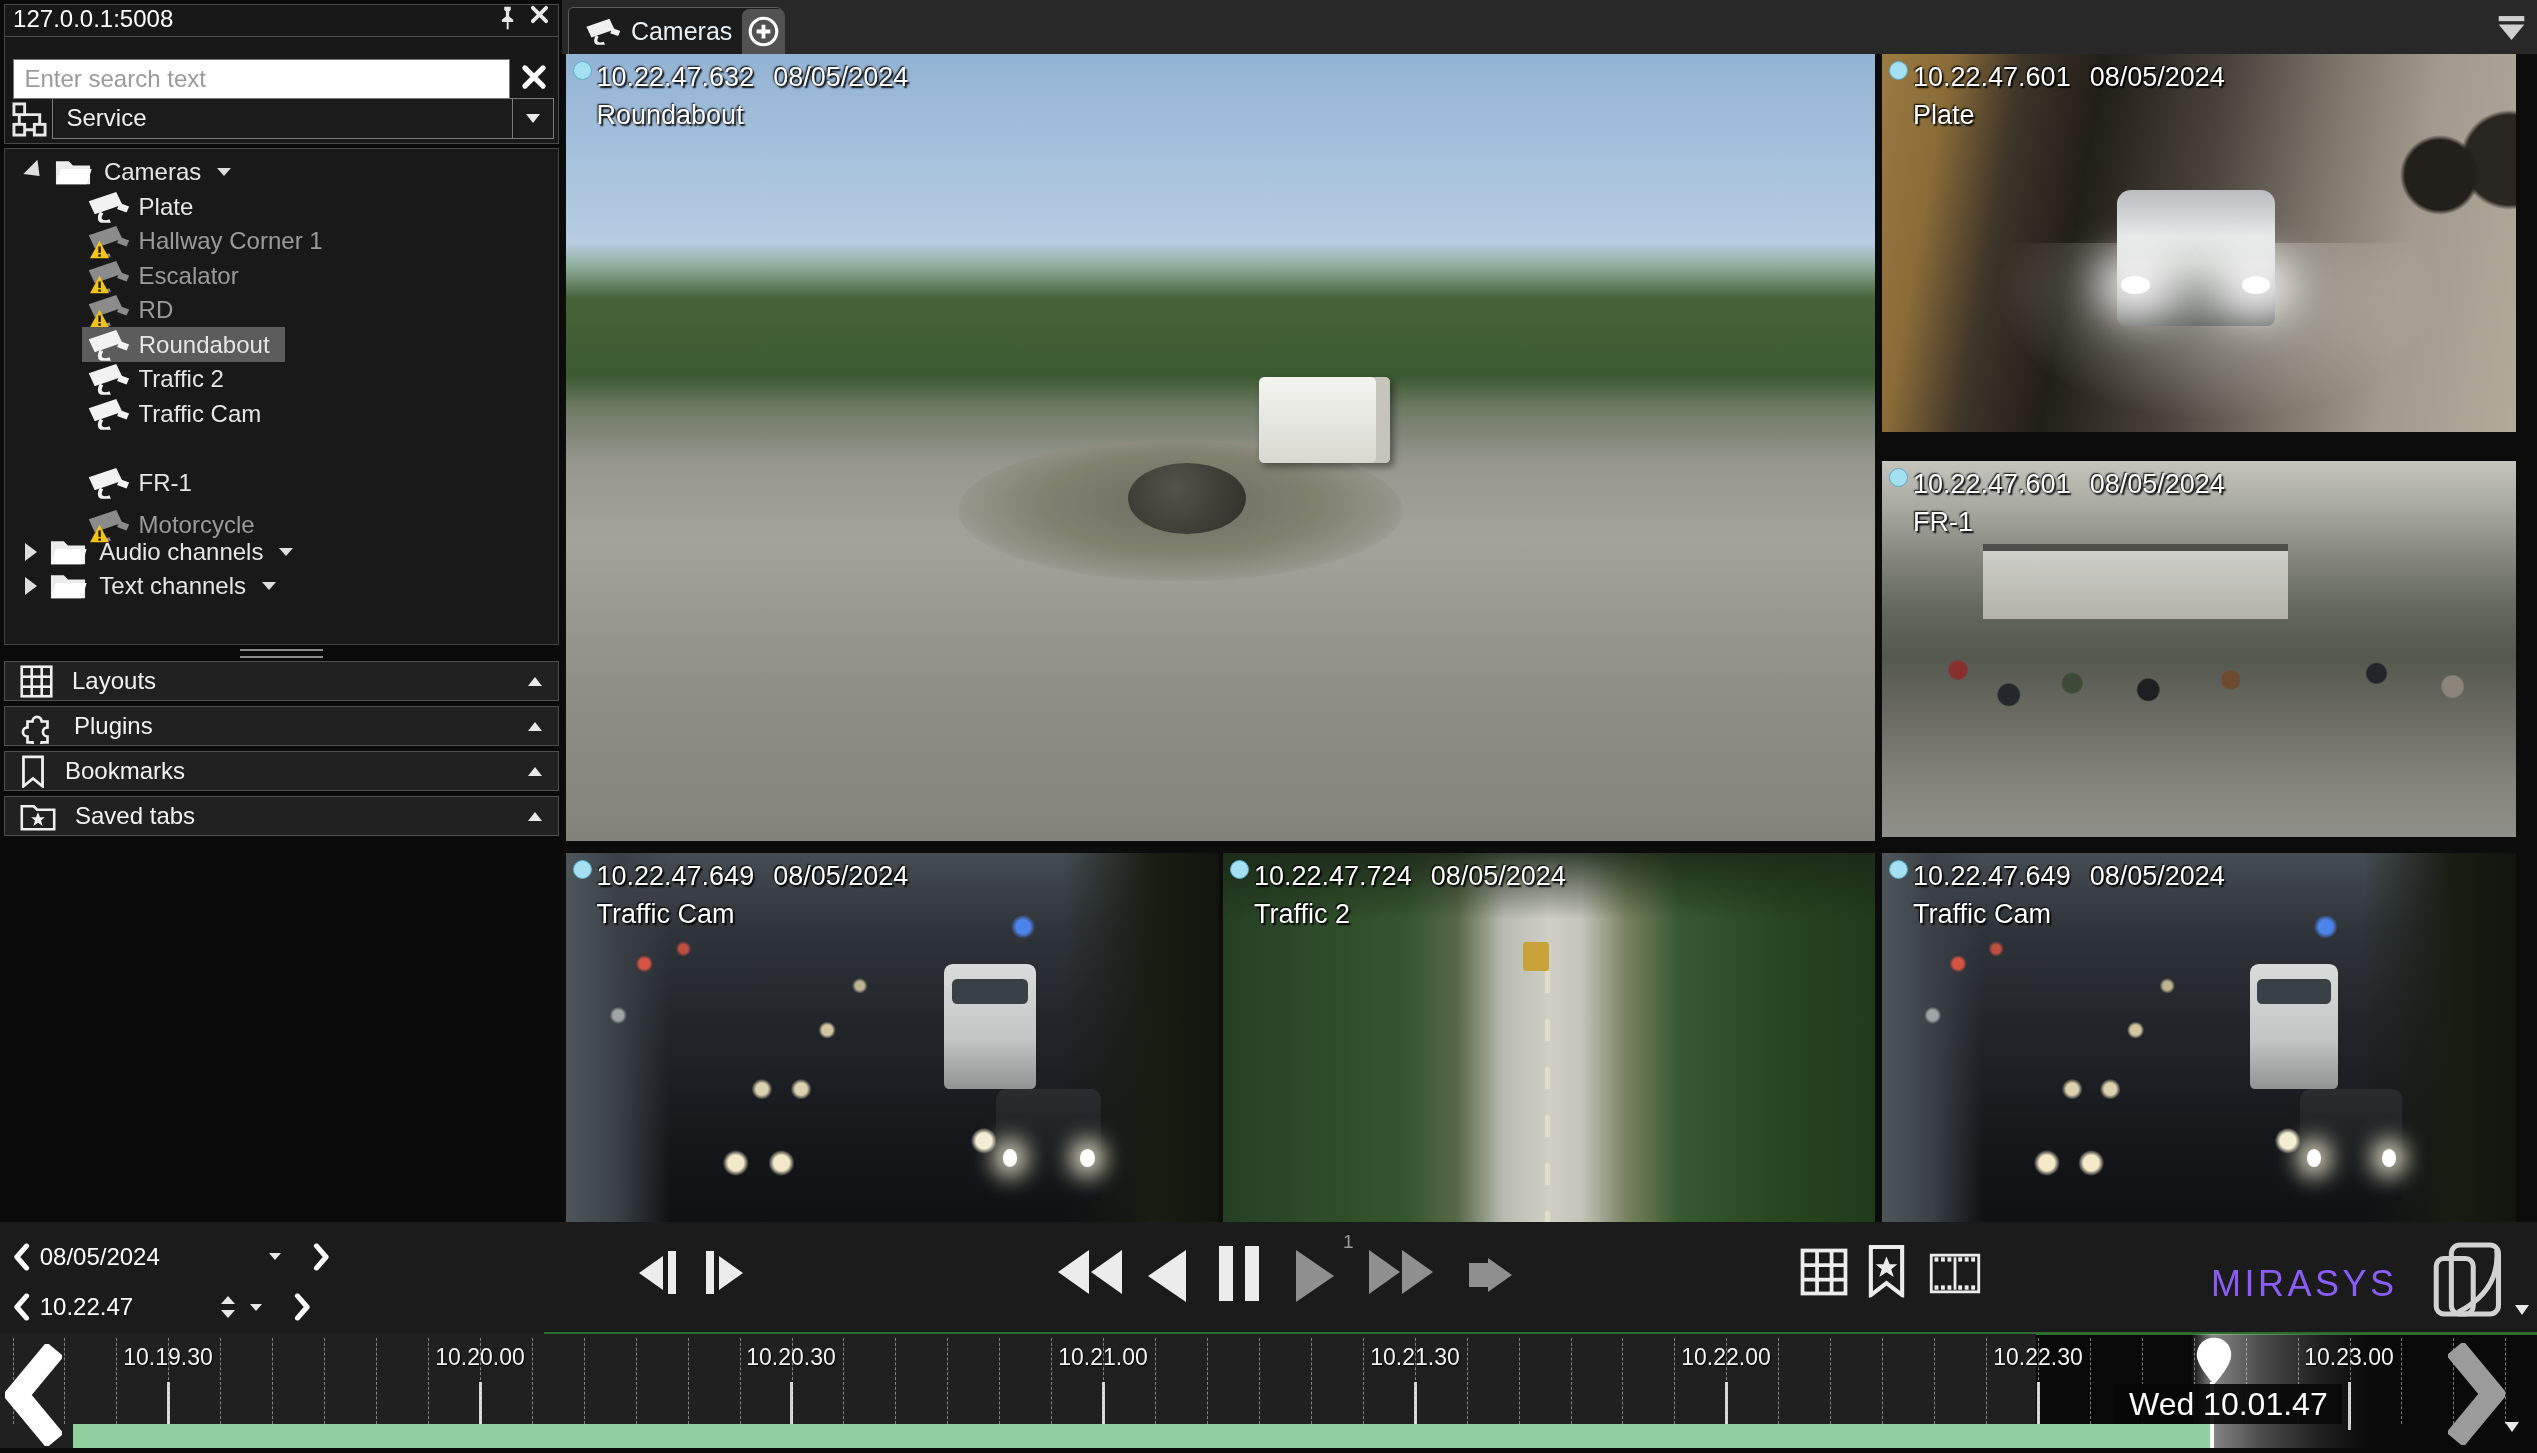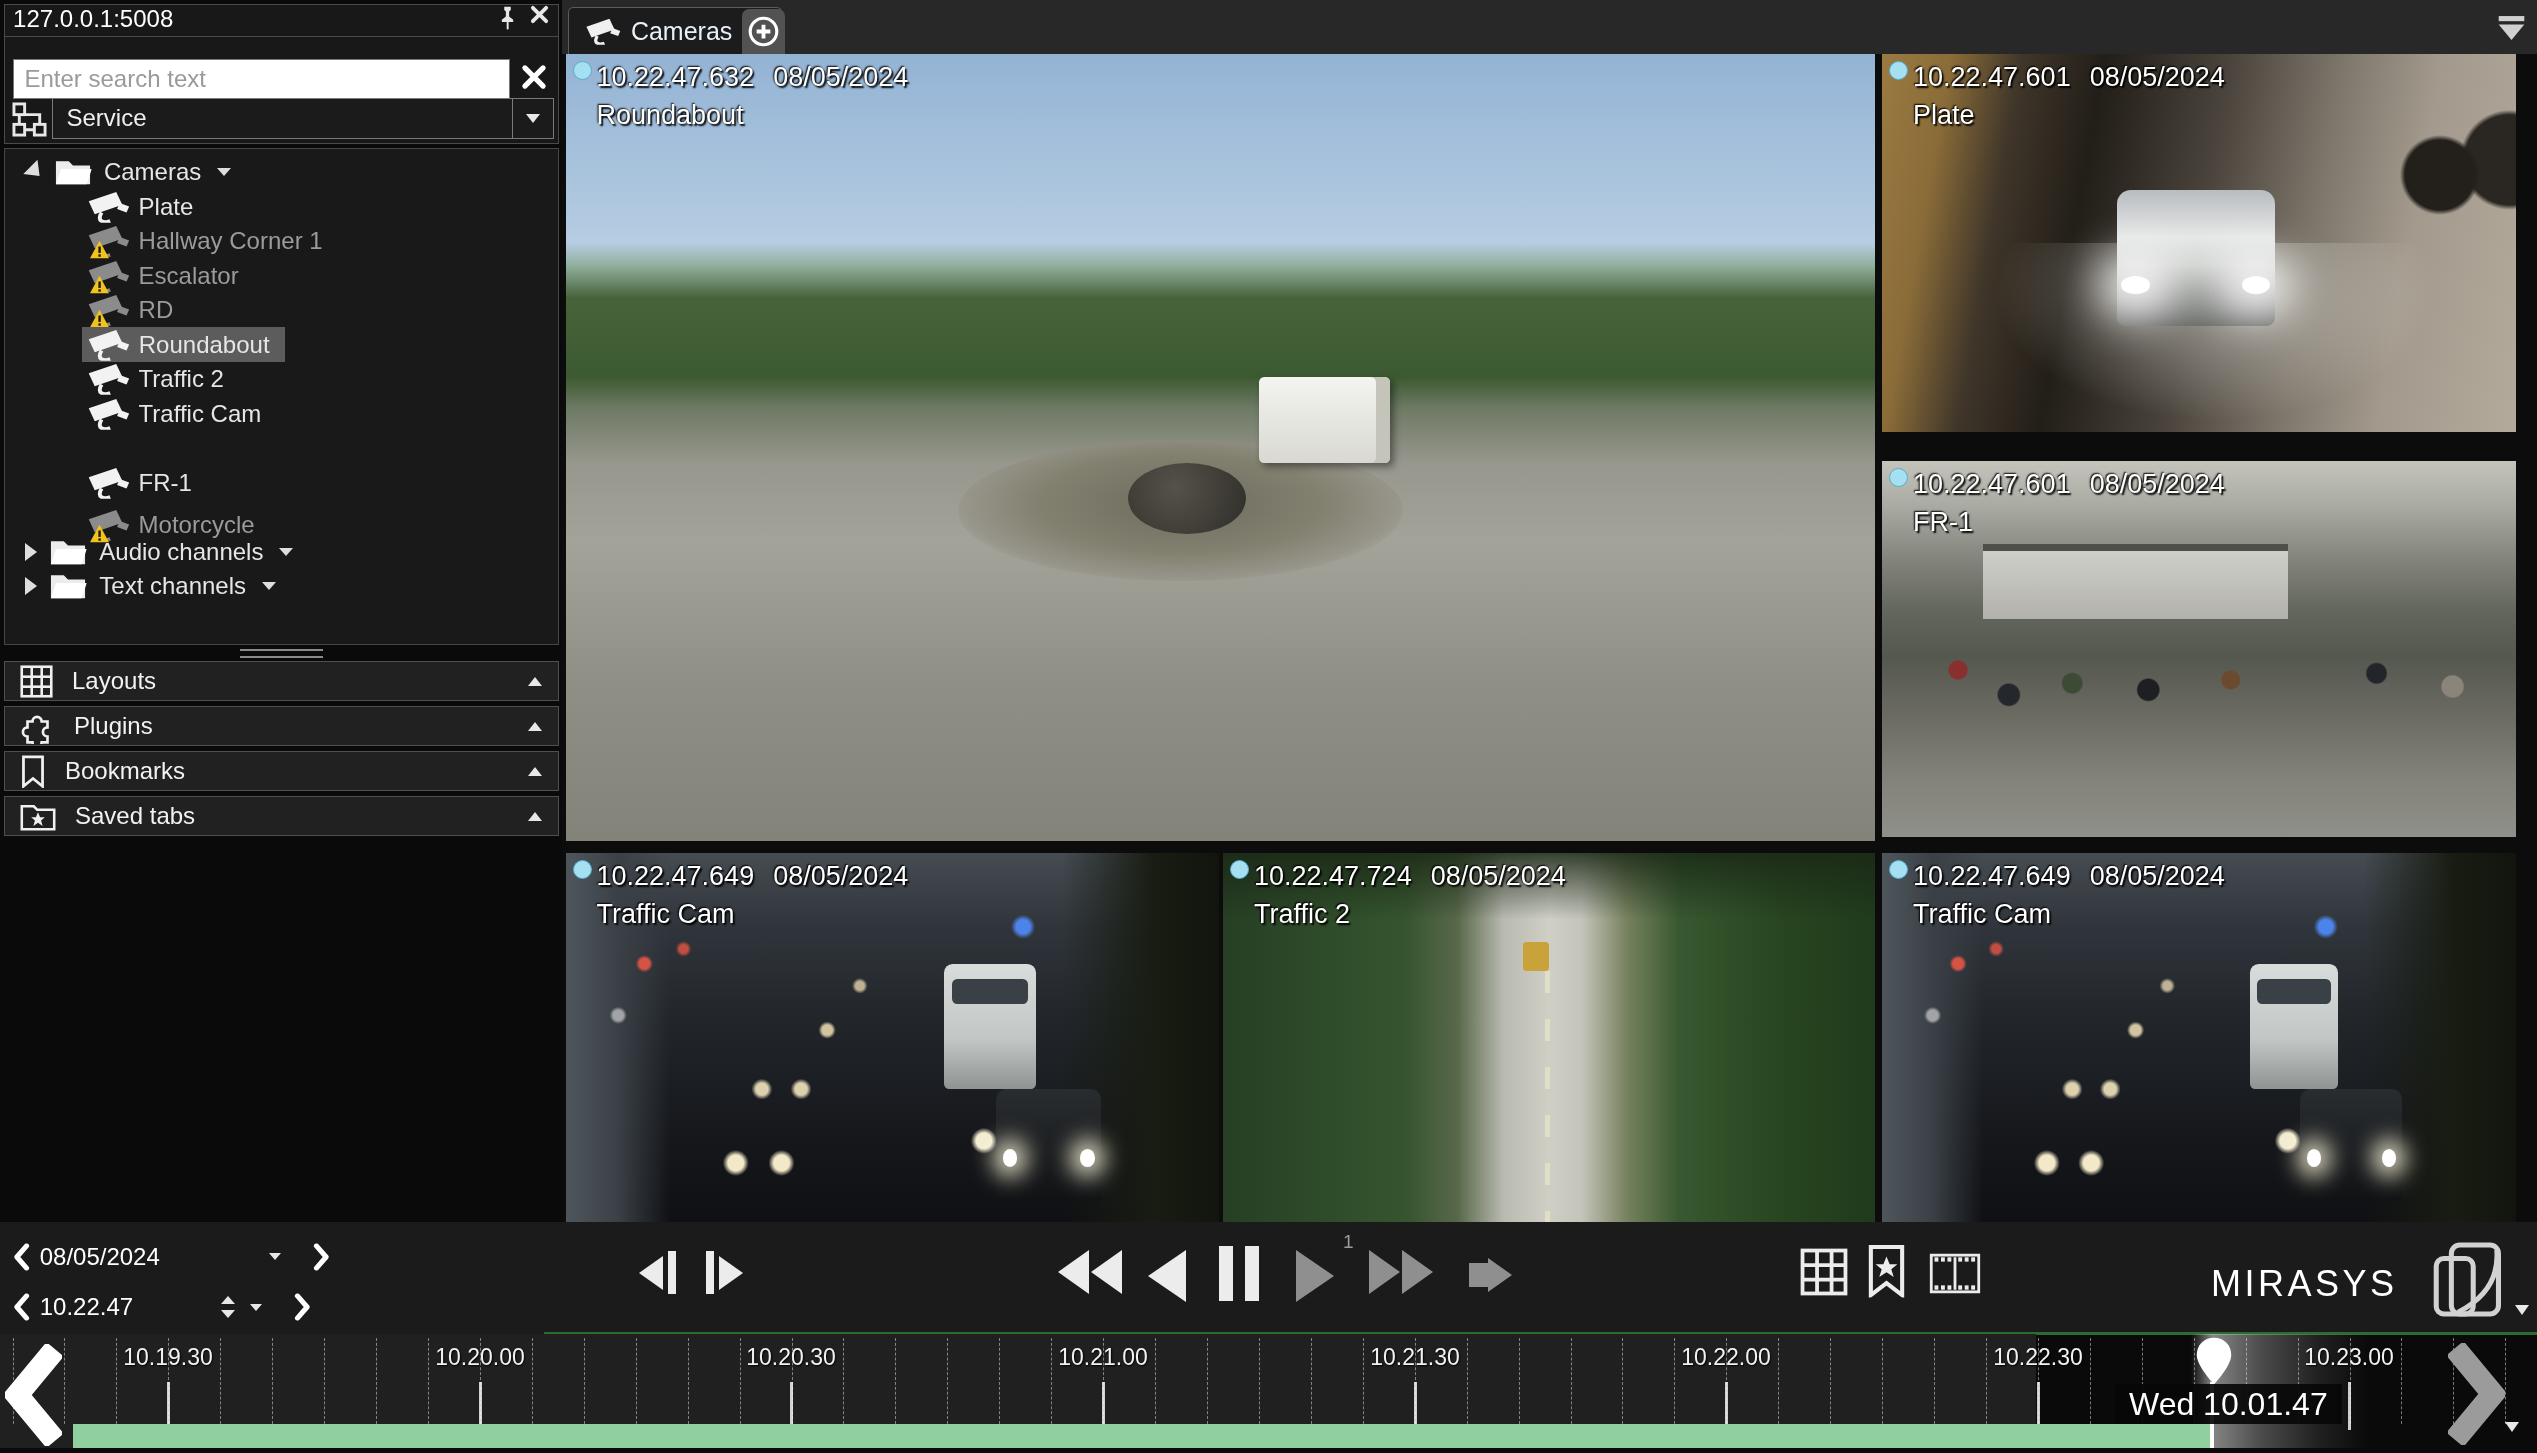--- a/index.html
+++ b/index.html
@@ -58,21 +58,21 @@
   .tri-r{width:0;height:0;border-top:22.4px solid transparent;border-bottom:22.4px solid transparent;border-left:31px solid #ececec}
   .tri-sm-l{width:0;height:0;border-top:17.3px solid transparent;border-bottom:17.3px solid transparent;border-right:24px solid #ececec}
   .tri-sm-r{width:0;height:0;border-top:17.3px solid transparent;border-bottom:17.3px solid transparent;border-left:24px solid #ececec}
   .vbar{width:7.8px;height:43px;background:#ececec}
   .pausebar{width:14px;height:55px;background:#ececec}
   .gray .tri-r,.gray .tri-sm-r{border-left-color:#8f8f8f}
   .gray .stem{background:#8f8f8f}
   .stem{width:19px;height:24px;background:#ececec}
   .speed{position:absolute;font-size:19px;color:#9a9a9a}
   .cbicon{position:absolute;color:#ececec;cursor:pointer}
-  .brand{position:absolute;font-size:36px;letter-spacing:3.5px;color:#ffffff}
+  .brand{position:absolute;font-size:36px;letter-spacing:3.5px;color:#8b5cf6}
   .logo{position:absolute;color:#d2d2d2}
   .tinycaret{position:absolute;width:0;height:0;border-left:7.8px solid transparent;border-right:7.8px solid transparent;border-top:10.4px solid #e8e8e8}
 
   
   .tabstrip{position:absolute;left:562px;top:0;width:1976px;height:54px;background:#282828}
   .tab{position:absolute;left:6px;top:7px;height:47px;background:#1c1c1c;border:0.9px solid #5c5c5c;border-bottom:none;border-radius:5.2px 5.2px 0 0;display:flex;align-items:center;padding:0 15.5px;cursor:pointer}
   .tab .camico{color:#f0f0f0;margin-right:10.4px}
   .tab-label{font-size:25px;color:#e8f0f8;margin-right:12px}
   .tab-close{color:#fff}
   .plus-tab{position:absolute;left:180px;top:8.6px;width:43px;height:45px;background:#525252;border-radius:7px 7px 0 0;display:flex;align-items:center;justify-content:center;cursor:pointer;color:#fff}

